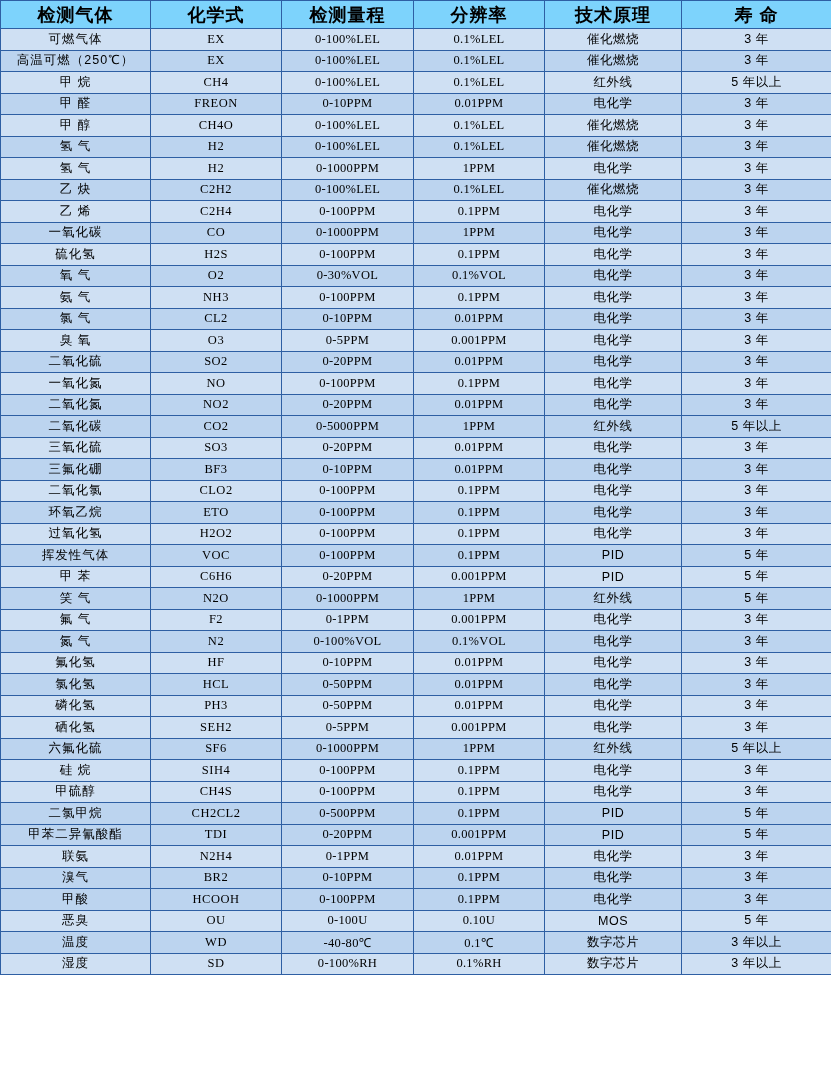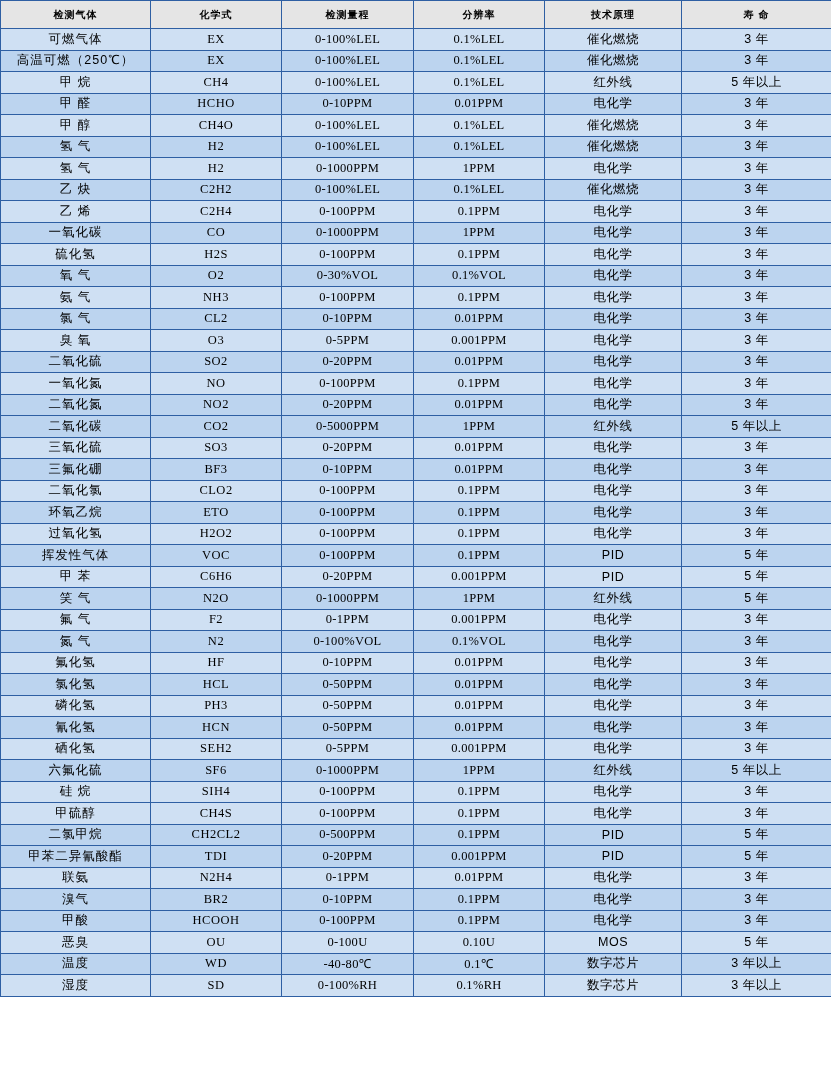--- a/index.html
+++ b/index.html
@@ -26,23 +26,23 @@
   table.gas-table td {
     border: 1px solid #2e5fa3;
     text-align: center;
     vertical-align: middle;
     color: #000000;
     padding: 0;
     overflow: hidden;
     white-space: nowrap;
   }
   table.gas-table thead th {
-    background: #e5e5e5;
+    background: #7dd3fc;
     height: 27px;
-    font-size: 10px;
+    font-size: 18px;
     font-weight: bold;
     letter-spacing: 1px;
     text-align: center;
   }
   table.gas-table tbody td {
     height: 20.5px;
     font-size: 12.5px;
     font-weight: normal;
   }
   tbody tr.odd td {
@@ -107,21 +107,21 @@
         <tr class="odd">
           <td class="c0">甲 烷</td>
           <td class="c1">CH4</td>
           <td class="c2">0-100%LEL</td>
           <td class="c3">0.1%LEL</td>
           <td class="c4">红外线</td>
           <td class="c5">5 年以上</td>
         </tr>
         <tr class="even">
           <td class="c0">甲 醛</td>
-          <td class="c1">HCHO</td>
+          <td class="c1">FREON</td>
           <td class="c2">0-10PPM</td>
           <td class="c3">0.01PPM</td>
           <td class="c4">电化学</td>
           <td class="c5">3 年</td>
         </tr>
         <tr class="odd">
           <td class="c0">甲 醇</td>
           <td class="c1">CH4O</td>
           <td class="c2">0-100%LEL</td>
           <td class="c3">0.1%LEL</td>
@@ -337,28 +337,20 @@
           <td class="c5">3 年</td>
         </tr>
         <tr class="odd">
           <td class="c0">磷化氢</td>
           <td class="c1">PH3</td>
           <td class="c2">0-50PPM</td>
           <td class="c3">0.01PPM</td>
           <td class="c4">电化学</td>
           <td class="c5">3 年</td>
         </tr>
-        <tr class="even">
-          <td class="c0">氰化氢</td>
-          <td class="c1">HCN</td>
-          <td class="c2">0-50PPM</td>
-          <td class="c3">0.01PPM</td>
-          <td class="c4">电化学</td>
-          <td class="c5">3 年</td>
-        </tr>
         <tr class="odd">
           <td class="c0">硒化氢</td>
           <td class="c1">SEH2</td>
           <td class="c2">0-5PPM</td>
           <td class="c3">0.001PPM</td>
           <td class="c4">电化学</td>
           <td class="c5">3 年</td>
         </tr>
         <tr class="even">
           <td class="c0">六氟化硫</td>

